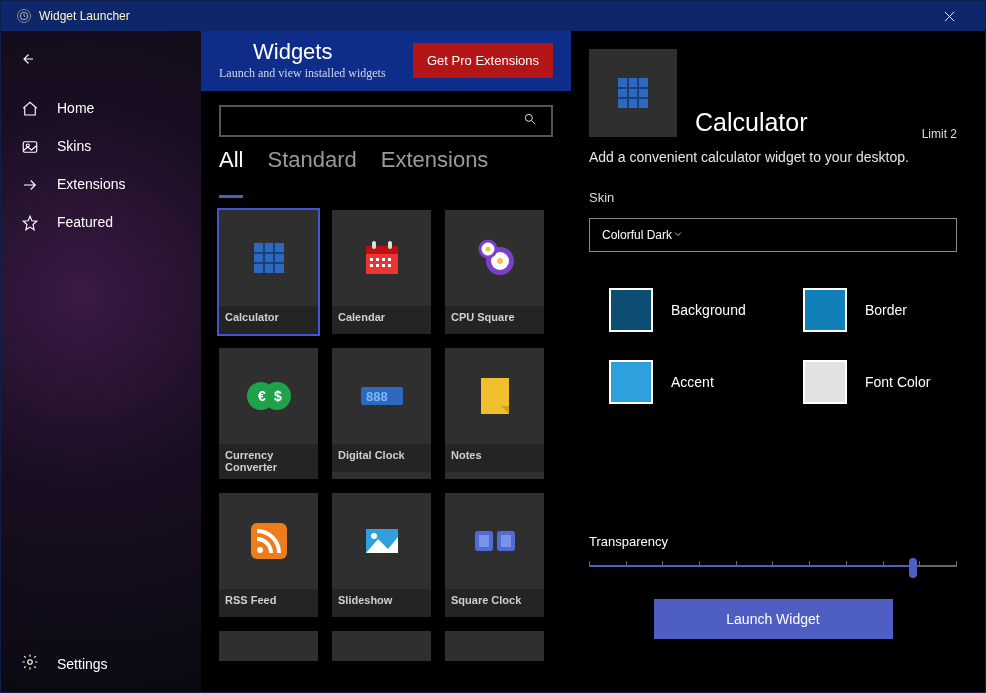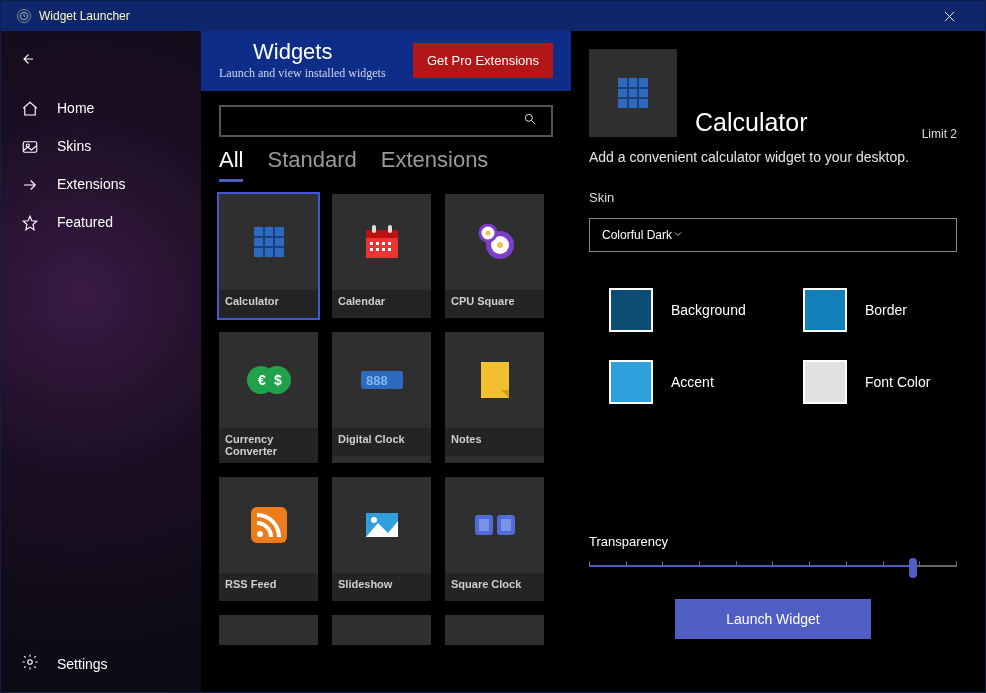--- a/index.html
+++ b/index.html
@@ -28,21 +28,21 @@
   .center { width: 370px; background:#000; display:flex; flex-direction:column; }
   .center-header { background:#0d2d88; padding:8px 18px 10px; display:flex; align-items:center; }
   .center-header .titles { flex:1; }
   .center-header h1 { color:#fff; font-weight:400; font-size:22px;margin-left:34px; }
   .center-header .sub { color:#d0d6ee; font-size:12px; margin-top:1px;font-family:Liberation Serif, serif; }
   .pro-btn { background:#b31616; color:#fff; font-size:13px; padding:10px 14px; cursor:pointer; border:none; }
   .search-row { padding:14px 18px 10px; }
   .search { width:100%; height:32px; border:2px solid #555; background:#000; display:flex; align-items:center; justify-content:flex-end; padding:0 14px; cursor:text; }
   .search svg { width:14px; height:14px; stroke:#fff; fill:none; stroke-width:1.5; }
   .tabs { display:flex; gap:24px; padding:0 18px; align-items:baseline; }
-  .tab { color:#9a9a9a; font-size:22px; font-weight:400; padding-bottom:6px; cursor:pointer; }
+  .tab { color:#9a9a9a; font-size:22px; font-weight:400; padding-bottom:22px; cursor:pointer; }
   .tab.active { color:#fff; border-bottom:3px solid #4e5ec2; }
   .grid-scroll { flex:1; overflow:hidden; padding:12px 0 0 18px; }
   .grid { display:grid; grid-template-columns: repeat(3, 99px); gap:14px; }
   .card { width:99px; background:#2f2f2f; cursor:pointer; display:flex; flex-direction:column; }
   .card.sel { outline:2px solid #4255d6; outline-offset:0; }
   .card .art { height:96px; display:flex; align-items:center; justify-content:center; }
   .card .cap { background:#242424; color:#cfcfcf; font-size:11px; font-weight:600; padding:5px 6px 6px; min-height:28px; }
   .card.stub { height:30px; background:#2f2f2f; }
   
   .detail { flex:1; background:#000; color:#fff; padding:0 28px 0 18px; display:flex; flex-direction:column; position:relative; overflow:hidden; }
@@ -58,21 +58,21 @@
   .sw { display:flex; align-items:center; gap:18px; cursor:pointer; }
   .sw .box { width:44px; height:44px; border:2px solid #fff; }
   .sw .lbl { font-size:14px; }
   .transp-label { font-size:13px; margin-top:130px; }
   .slider { position:relative; height:24px; margin-top:6px; cursor:pointer; }
   .slider .track { position:absolute; top:10px; left:0; right:0; height:2px; background:#666; }
   .slider .fill { position:absolute; top:10px; left:0; width:88%; height:2px; background:#4e5ec2; }
   .slider .thumb-dot { position:absolute; top:3px; left:88%; width:8px; height:20px; border-radius:4px; background:#4e5ec2; transform:translateX(-50%); }
   .slider .ticks { position:absolute; top:6px; left:0; right:0; display:flex; justify-content:space-between; }
   .slider .ticks span { width:1px; height:4px; background:#666; }
-  .launch { margin:20px auto 0; width:196px; height:40px; background:#4e5ec2; color:#fff; font-size:14px; border:none; cursor:pointer; }
+  .launch { margin:20px auto 0; width:239px; height:40px; background:#4e5ec2; color:#fff; font-size:14px; border:none; cursor:pointer; }
   
   .art svg { display:block; }
 </style>
 </head>
 <body>
 
 <div class="window">
 
   <div class="titlebar">
     <div class="app-icon">

